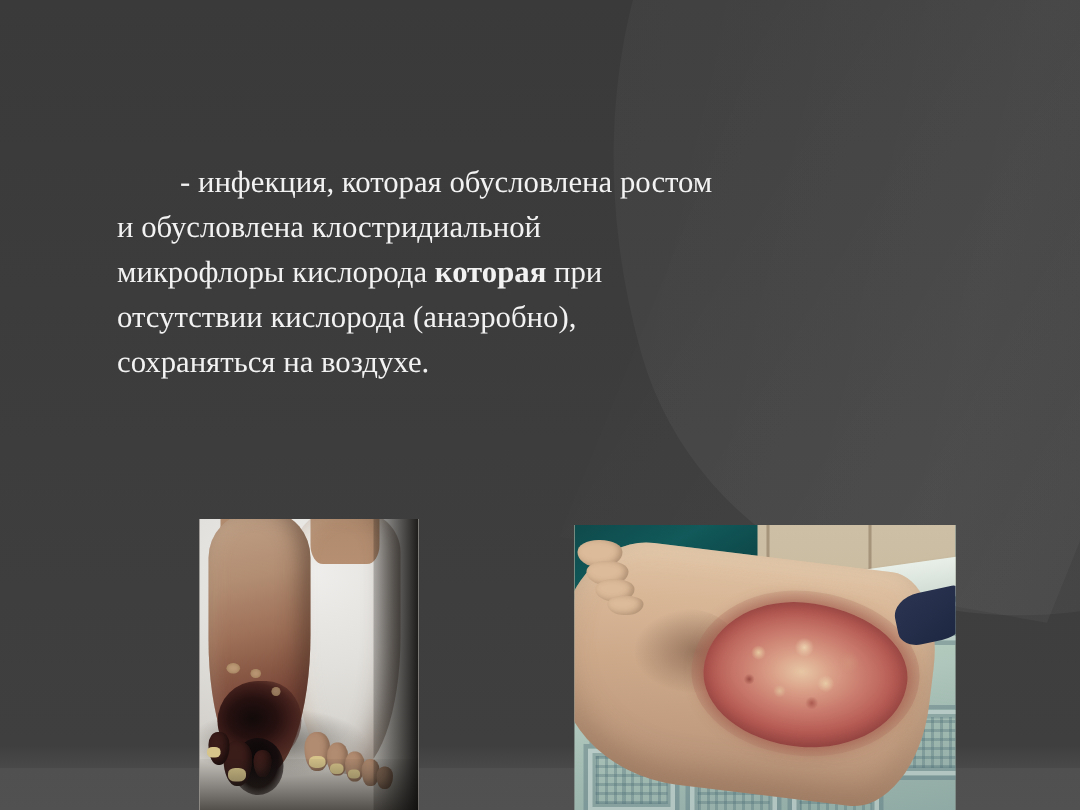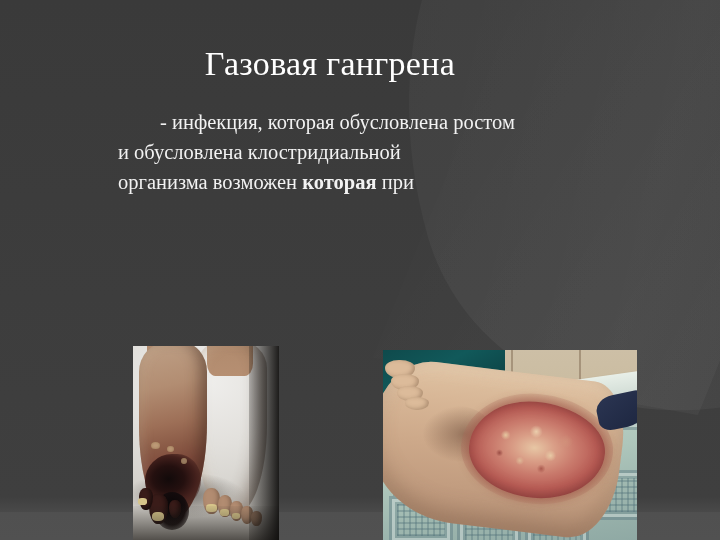--- a/index.html
+++ b/index.html
@@ -43,21 +43,20 @@
     font-family:"Liberation Serif", serif;
     white-space:nowrap;
   }
 
   .body-text{
     position:absolute;left:78px;top:107px;width:500px;
     color:#f2f2f2;
     font-size:20.5px;
     line-height:30px;
     font-family:"Liberation Serif", serif;
-    margin-left:40px;
   }
   .body-text .ln{display:block;white-space:nowrap;}
   .body-text .ln.first{text-indent:42px;}
   .body-text b{font-weight:bold;}
 
   
   .photo1{
     position:absolute;left:133px;top:346px;width:146px;height:194px;
     overflow:hidden;background:#cfcac4;
   }
@@ -222,26 +221,27 @@
 </style>
 </head>
 <body>
 
 <div class="slide">
 
   <div class="bg-sheen"></div>
   <div class="bg-sheen2"></div>
   <div class="bg-bottomband"></div>
 
-  <div class="title">Газовая гангрена</div>
 
   <div class="body-text">
     <span class="ln first">- инфекция, которая обусловлена ростом</span>
     <span class="ln">и обусловлена клостридиальной</span>
-    <span class="ln"><span>организма возможен </span><b>которая</b><span> при</span></span>
+    <span class="ln"><span>микрофлоры кислорода </span><b>которая</b><span> при</span></span>
+    <span class="ln">отсутствии кислорода (анаэробно),</span>
+    <span class="ln">сохраняться на воздухе.</span>
   </div>
 
   <div class="photo1">
     <div class="p1-sheet"></div>
     <div class="p1-shadowblob"></div>
 
     <div class="p1-leg" style="left:14px;"></div>
     <div class="p1-leg" style="left:74px;"></div>
 
     <div class="p1-footR"></div>

